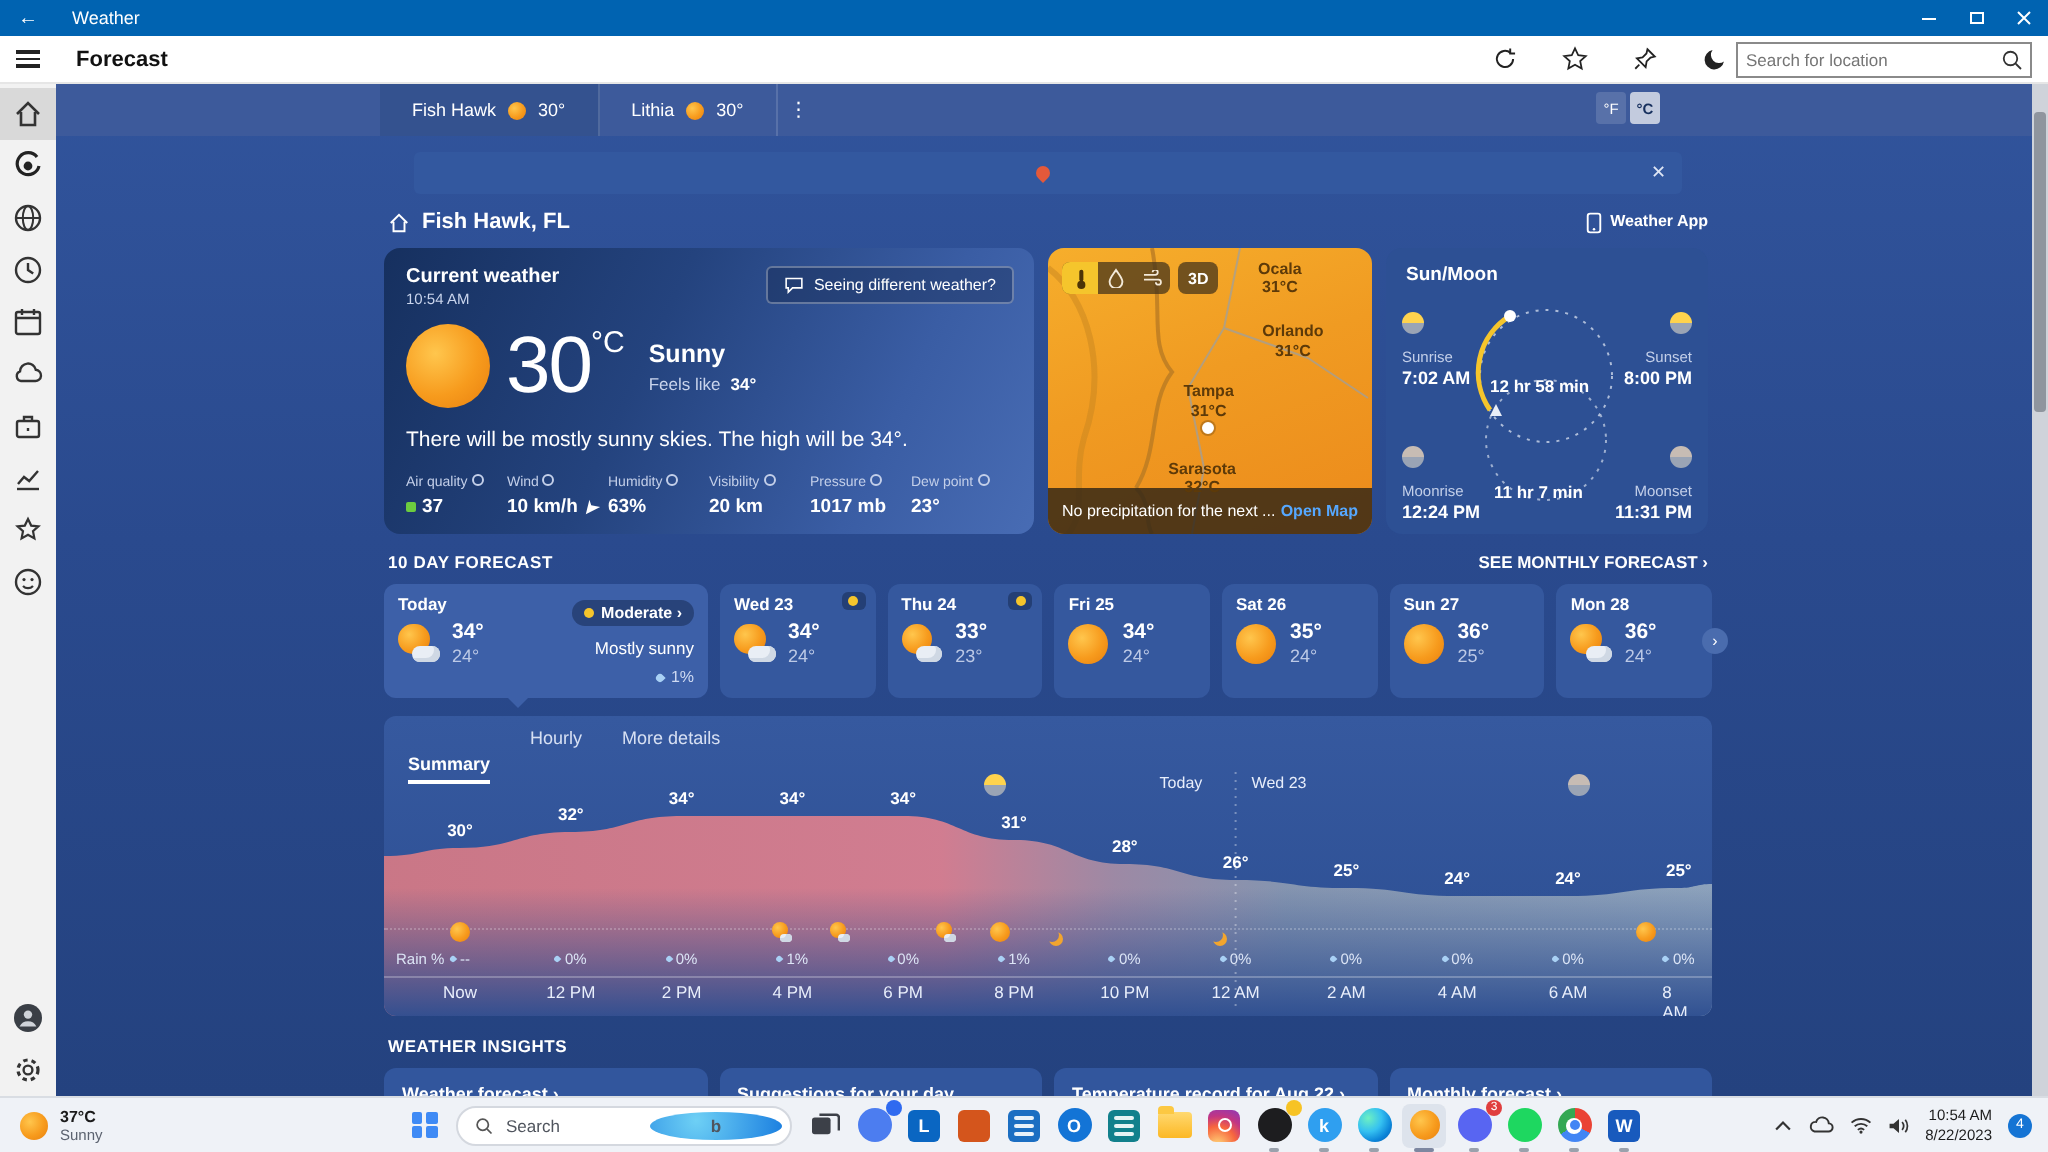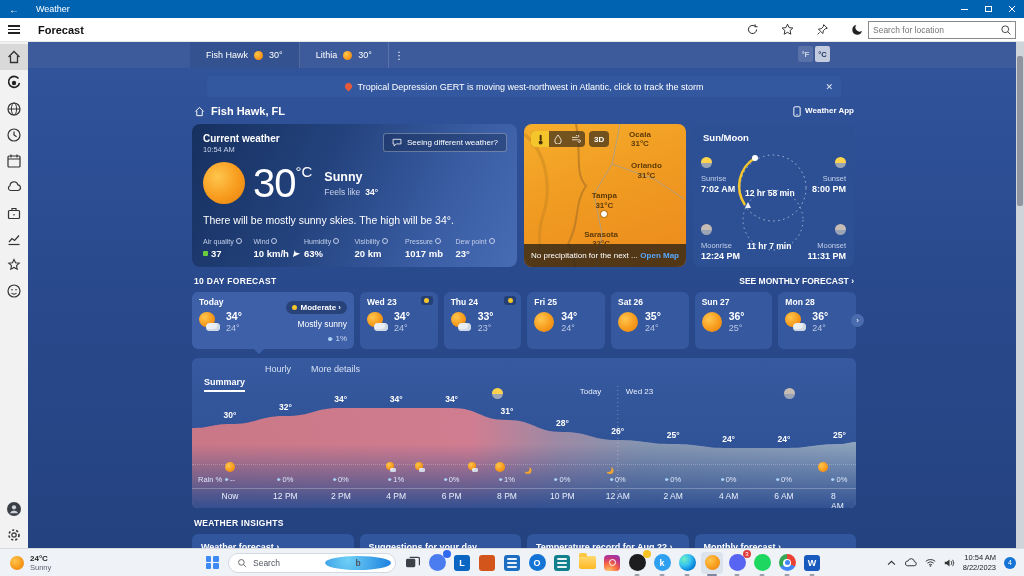--- a/index.html
+++ b/index.html
@@ -299,21 +299,20 @@
     <div class="unit-toggle">
       <div class="unit-btn">°F</div>
       <div class="unit-btn sel">°C</div>
     </div>
 
     <div class="scrollwrap">
       <div class="col">
 
         <div class="alert-banner">
           <span class="alert-dot"></span>
-          <span>Tropical Depression GERT is moving west-northwest in Atlantic, click to track the storm</span>
           <span class="alert-close">✕</span>
         </div>
 
         <div class="loc-row">
           <div class="loc-left">
             <svg width="11" height="11" viewBox="0 0 16 16">
                 <path d="M2 8l6-6 6 6M4 7v7h8V7" stroke="#fff" fill="none" stroke-width="1.4"></path>
               </svg>
             <span>Fish Hawk, FL</span>
           </div>
@@ -644,21 +643,21 @@
     <div class="scrollbar">
         <div class="scroll-thumb"></div>
       </div>
   </div>
 </div>
 
 <div class="taskbar">
   <div class="tb-widget">
     <span class="i-sun" style="width:14px;height:14px;"></span>
     <div>
-      <div class="tb-w-temp">24°C</div>
+      <div class="tb-w-temp">37°C</div>
       <div class="tb-w-cond">Sunny</div>
     </div>
   </div>
   <div class="tb-center">
     <div class="start-btn">
       <div class="start-grid">
           <i></i>
           <i></i>
           <i></i>
           <i></i>

